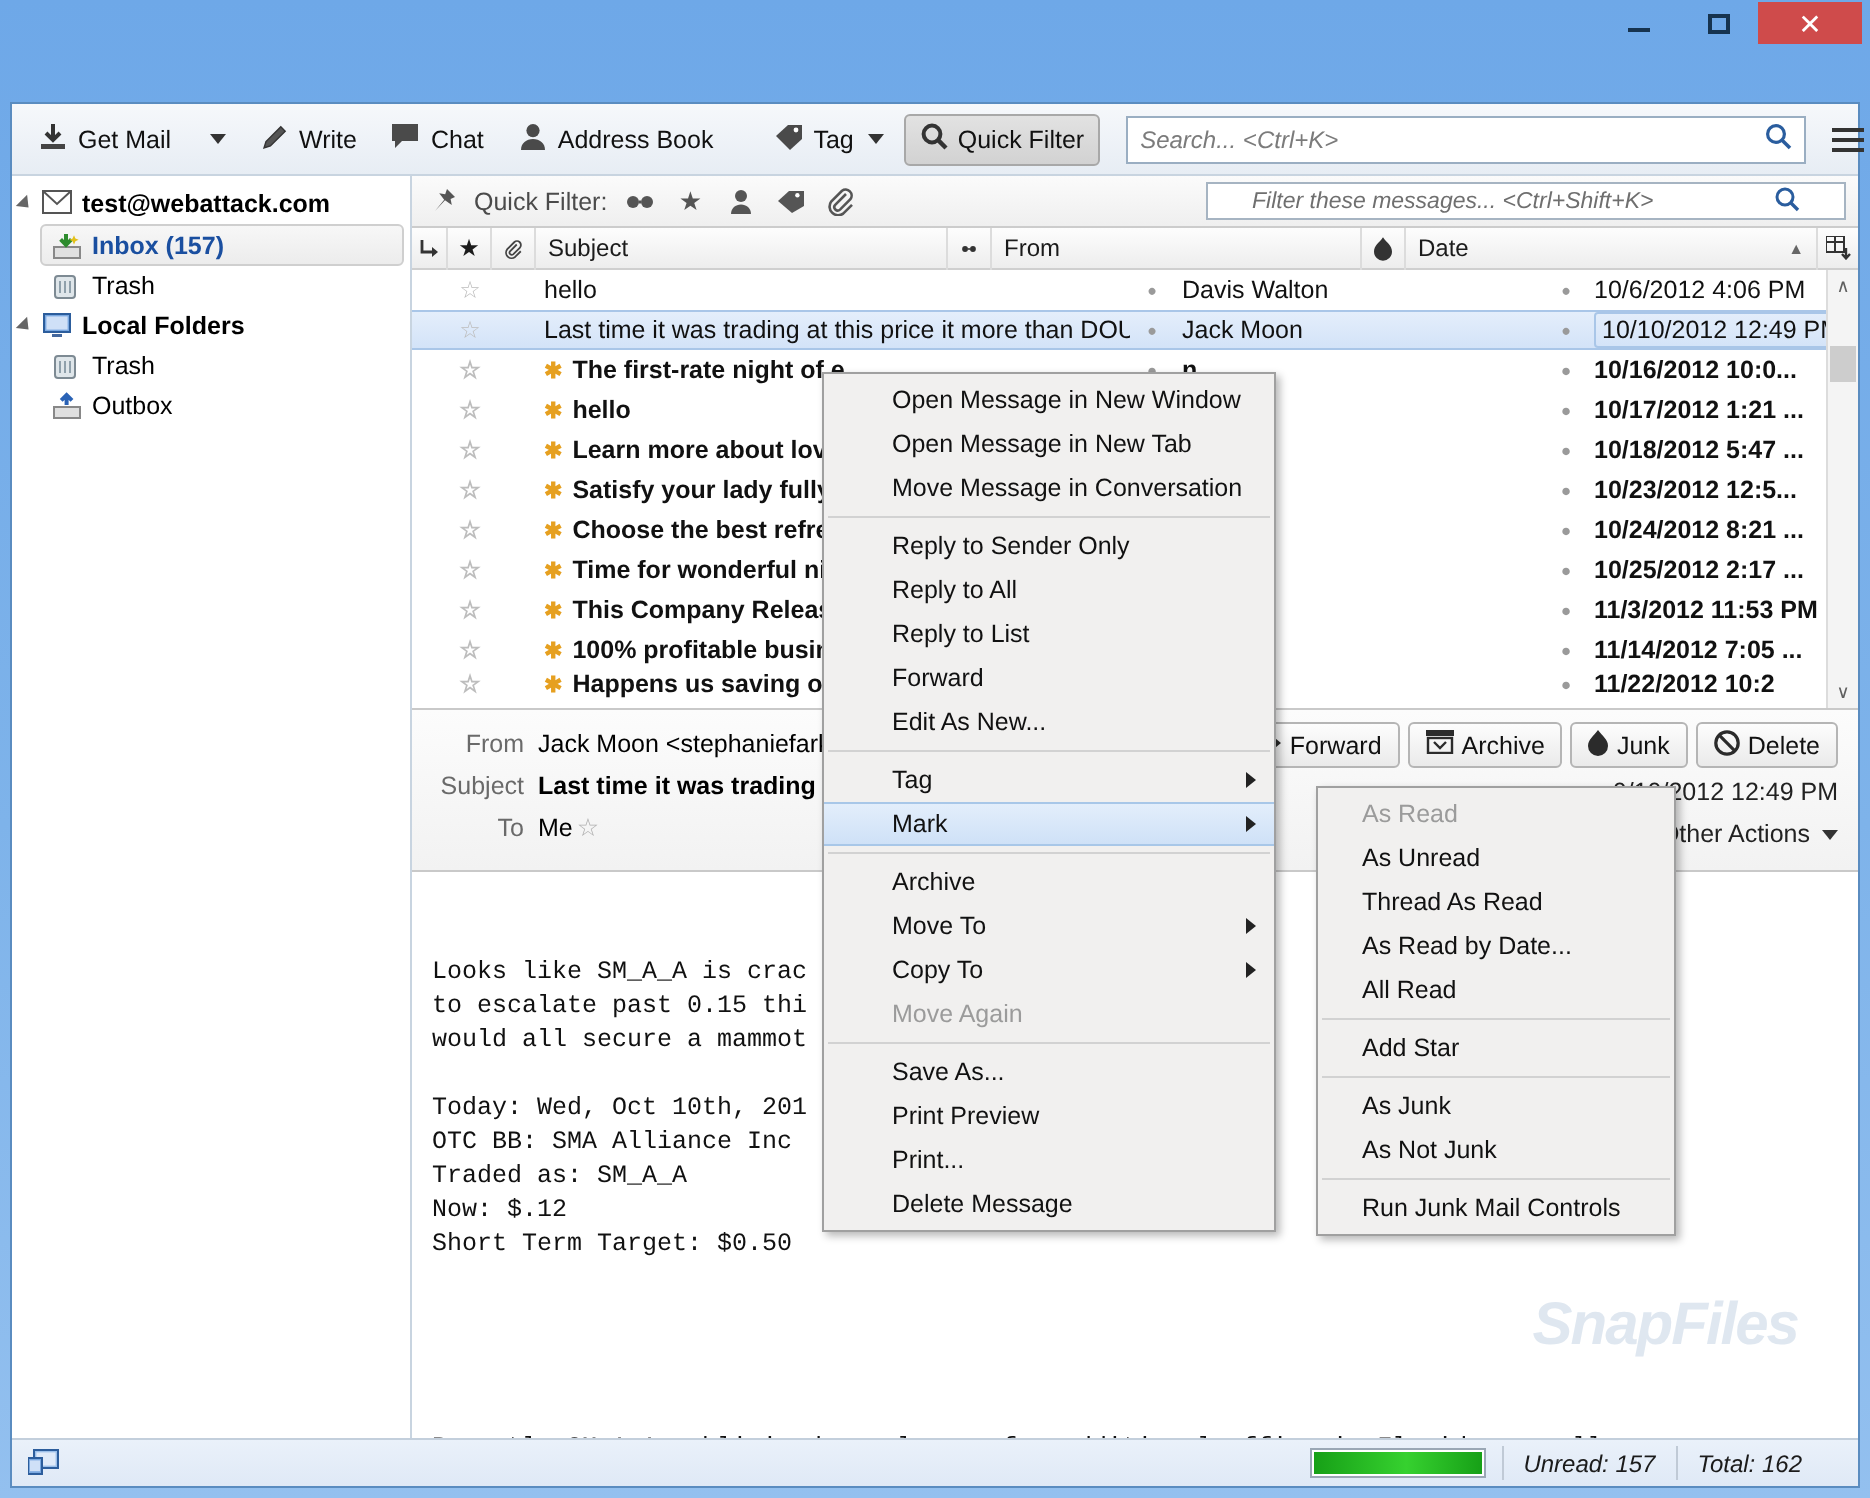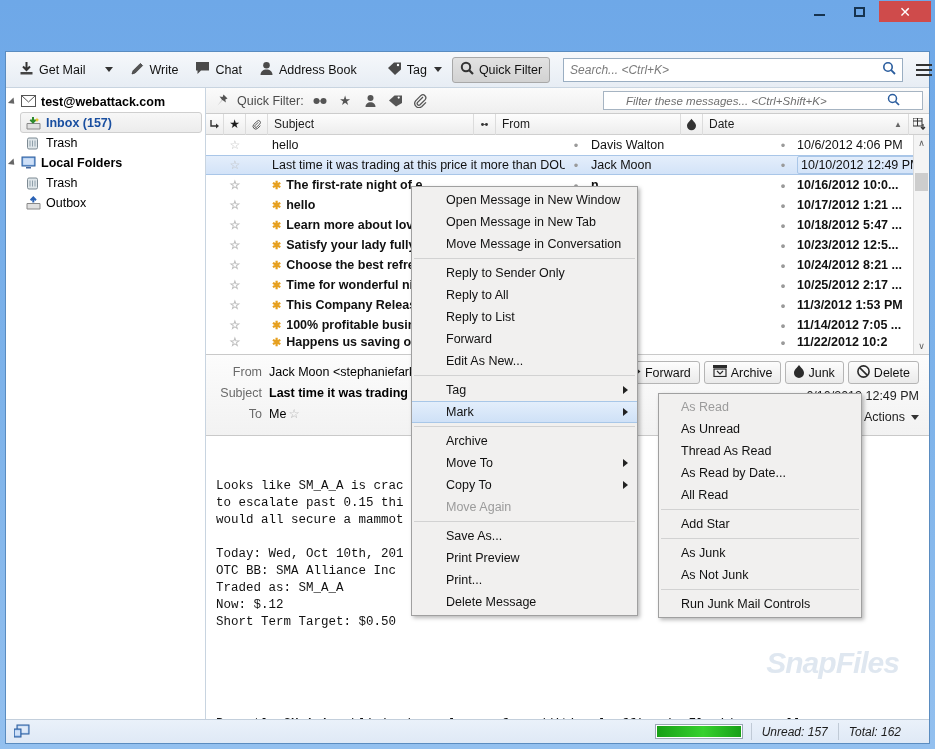--- a/index.html
+++ b/index.html
@@ -245,21 +245,21 @@
   .mi.hl {
     background: linear-gradient(180deg,#e3eefb 0%,#cfe1f7 100%);
     border-top:1px solid #a8c7e8; border-bottom:1px solid #a8c7e8;
   }
   .mi .arrow {
     position:absolute; right: 9px; top: 50%; margin-top:-4px;
     width:0;height:0;border-top:4px solid transparent;border-bottom:4px solid transparent;border-left:5px solid #222;
   }
   .msep { height:1px; background:#d2d2d2; margin: 3px 2px 3px 2px; }
   #ctx-main { left: 411px; top: 186px; width: 227px; }
-  #ctx-sub  { left: 658px; top: 393px; width: 204px; }
+  #ctx-sub  { left: 658px; top: 393px; width: 180px; }
 </style>
 </head>
 <body>
 
 <div id="app">
 
   <div class="titlebar">
     <div class="winbtns">
       <div class="winbtn">
           <i class="min-glyph"></i>
@@ -618,21 +618,21 @@
             <div class="c-thread"></div>
             <div class="c-star">☆</div>
             <div class="c-att"></div>
             <div class="c-subj">
                 <span class="newdot">✱</span>
                 <span>This Company Releases </span>
               </div>
             <div class="c-unr">•</div>
             <div class="c-from">Butler</div>
             <div class="c-junk">•</div>
-            <div class="c-date">11/3/2012 1:53 PM</div>
+            <div class="c-date">11/3/2012 11:53 PM</div>
           </div>
 
           <div class="mrow unread">
             <div class="c-thread"></div>
             <div class="c-star">☆</div>
             <div class="c-att"></div>
             <div class="c-subj">
                 <span class="newdot">✱</span>
                 <span>100% profitable busines</span>
               </div>

